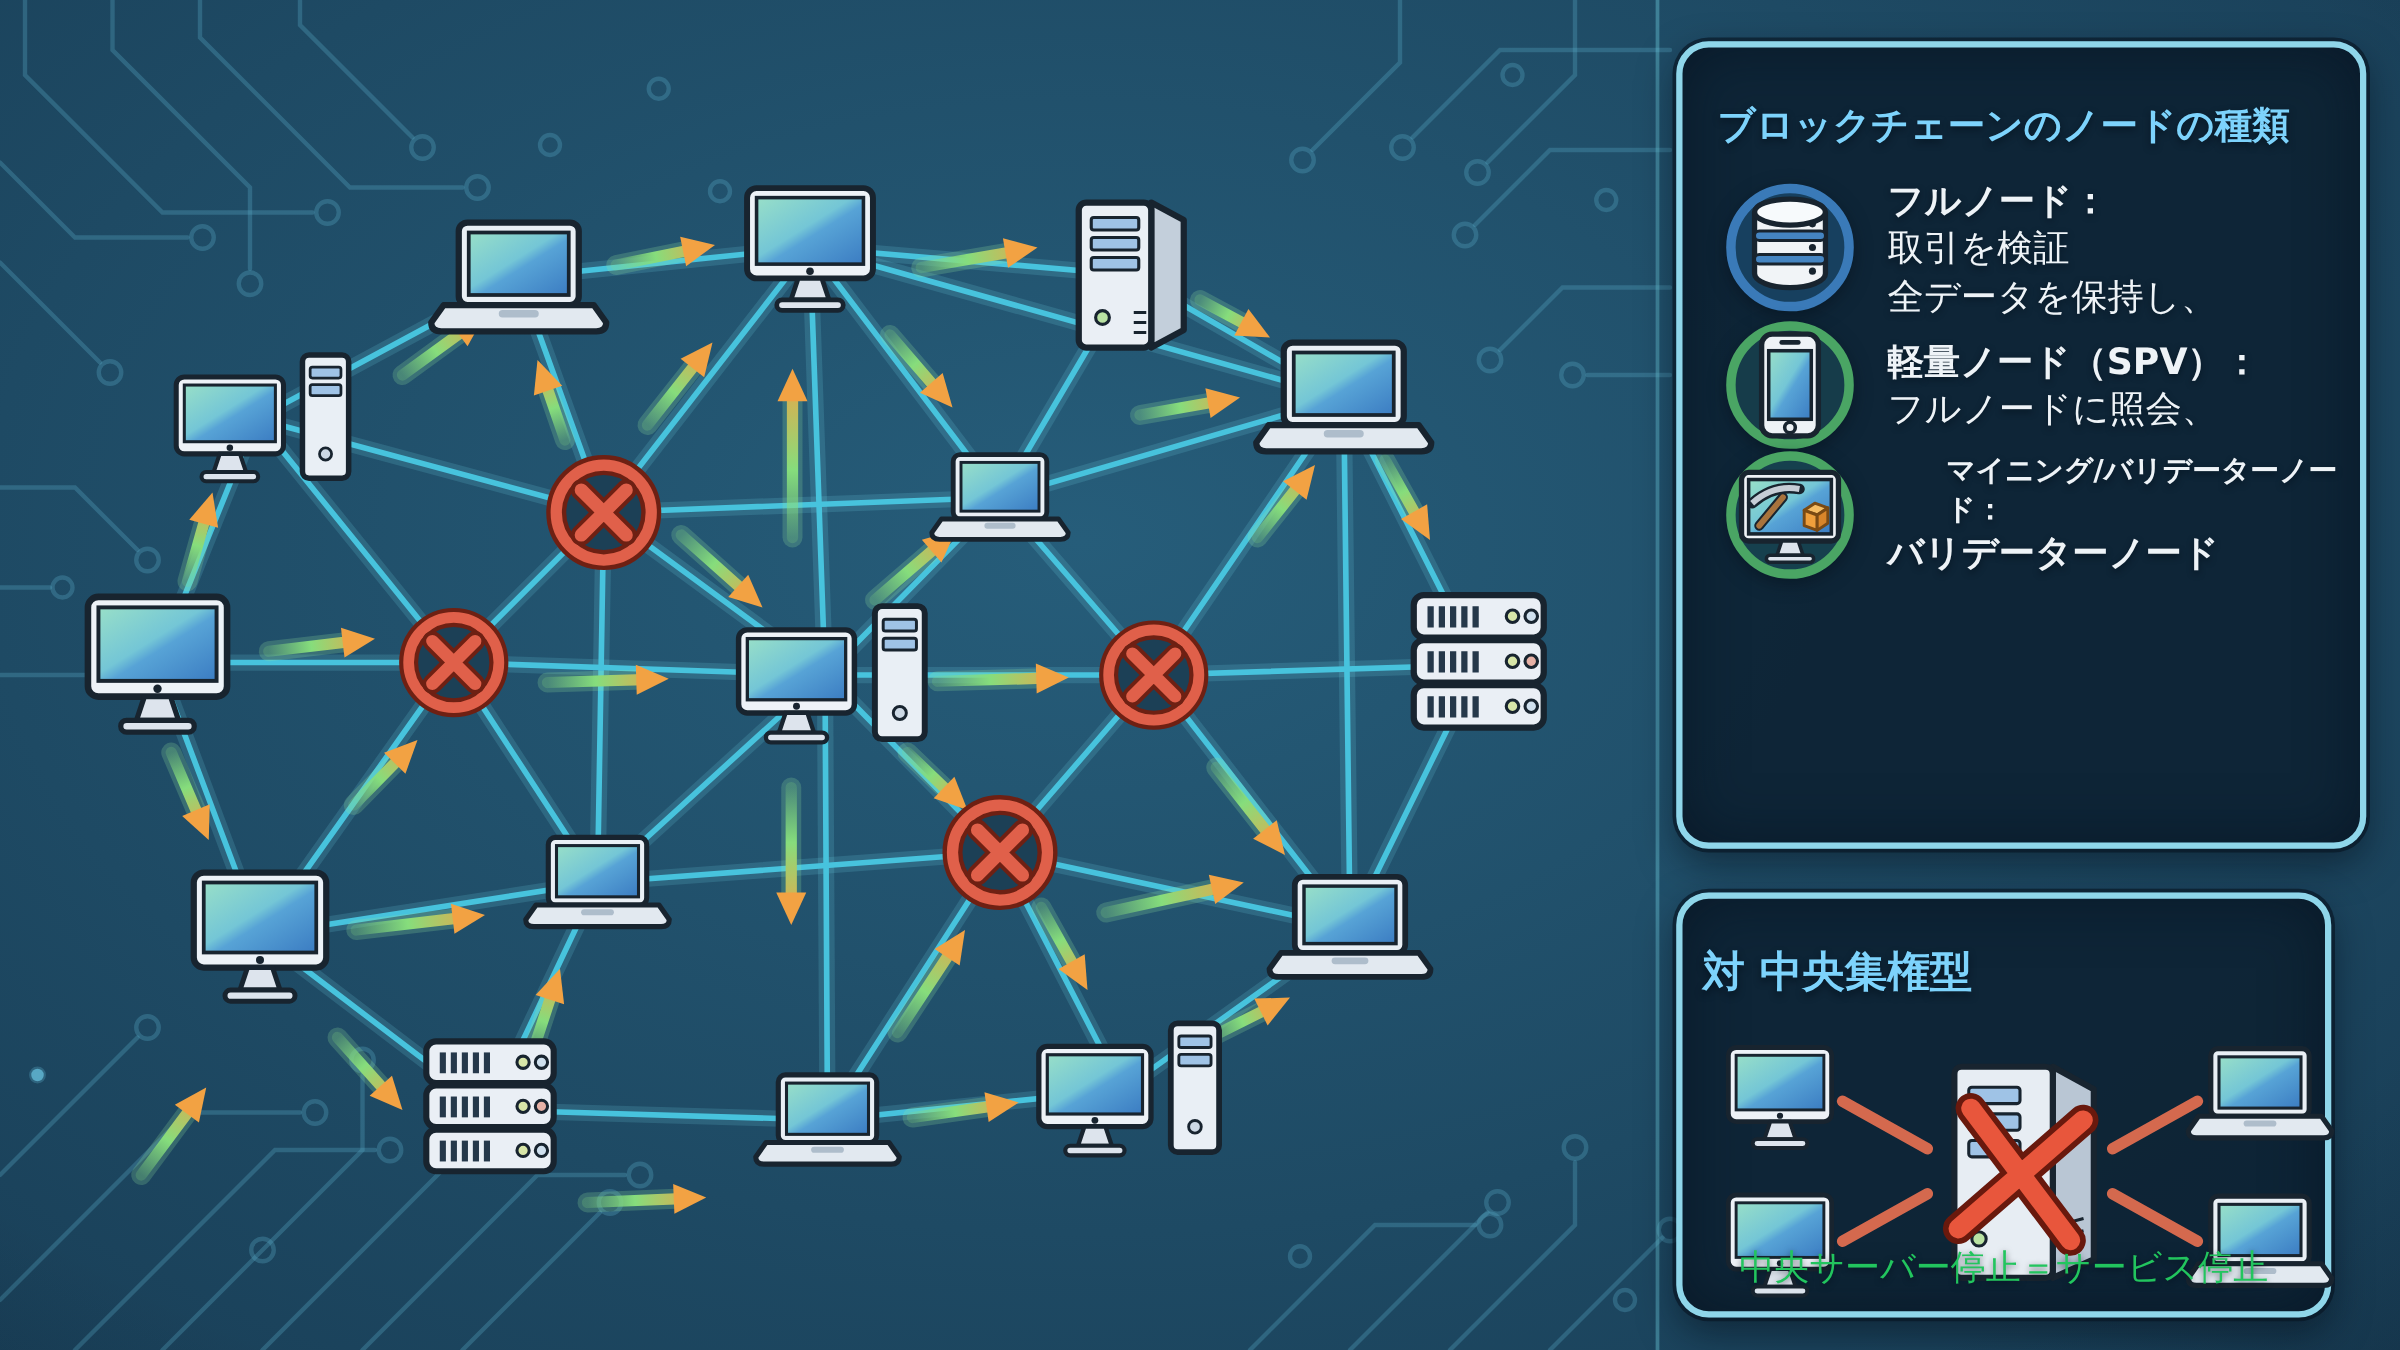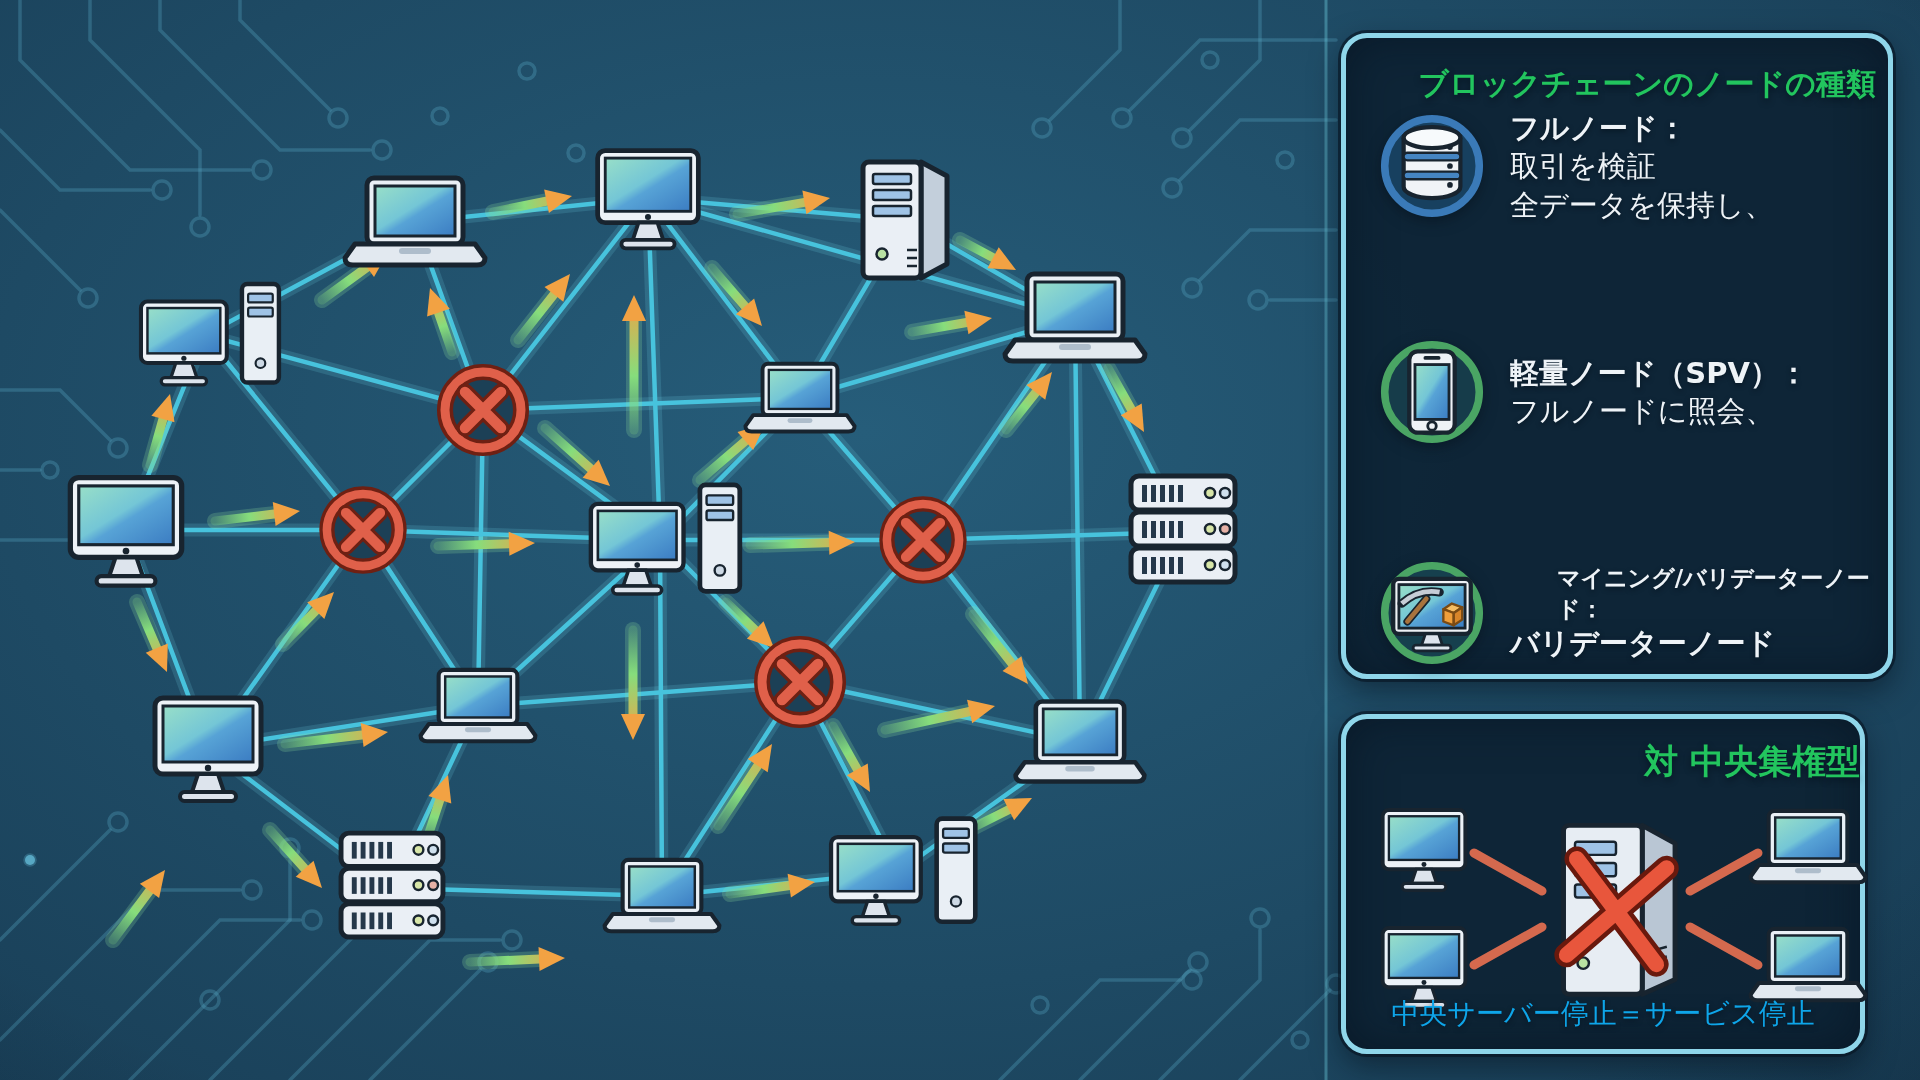--- a/index.html
+++ b/index.html
@@ -16,35 +16,35 @@
     text-shadow:0 4px 9px rgba(4,14,24,.65);}
   .footer{position:absolute;z-index:4;left:0;top:936px;width:1315px;text-align:center;
     color:#eef4f8;text-shadow:0 3px 7px rgba(4,14,24,.6);}
   .footer .l1{font-size:38px;font-weight:bold;}
   .footer .l2{font-size:36px;font-weight:600;margin-top:10px;}
   .panel{position:absolute;z-index:4;box-sizing:border-box;
     background:rgba(13,34,52,.93);border:5px solid #8fd6ea;border-radius:26px;
     box-shadow:0 0 0 3px rgba(8,22,36,.65), 0 12px 30px rgba(4,12,22,.5), inset 0 0 46px rgba(6,18,32,.65);}
   .panel-types{left:1341px;top:33px;width:552px;height:646px;}
   .panel-central{left:1341px;top:714px;width:524px;height:340px;}
-  .panel h2{margin:0;text-align:right;color:#22c55e;font-weight:bold;
+  .panel h2{margin:16px;text-align:left;color:#7dd3fc;font-weight:bold;
     text-shadow:0 3px 6px rgba(4,14,24,.6);}
   .panel-types h2{font-size:30px;padding:26px 12px 4px;}
-  .type-rows{display:flex;flex-direction:column;justify-content:space-between;height:556px;}
+  .type-rows{display:flex;flex-direction:column;justify-content:flex-start;height:556px;}
   .type-row{display:flex;align-items:center;gap:26px;padding:0 18px 0 34px;}
   .type-icon{width:104px;height:104px;flex:0 0 auto;filter:drop-shadow(0 4px 7px rgba(4,14,24,.5));}
   .type-text{color:#eef3f7;line-height:1.32;text-shadow:0 2px 5px rgba(4,14,24,.6);}
   .type-heading{font-size:29px;font-weight:bold;}
   .type-heading.small{font-size:23px;margin-left:47px;}
   .type-line{font-size:29px;font-weight:500;}
   .type-line.strong{font-weight:600;}
   .panel-central h2{font-size:34px;padding:20px 0 2px;}
   .central-diagram{display:block;margin:4px auto 0;}
   .central-caption{position:absolute;bottom:16px;width:100%;text-align:center;
-    font-size:28px;font-weight:500;color:#0ea5e9;text-shadow:0 2px 5px rgba(4,14,24,.6);}
+    font-size:28px;font-weight:500;color:#22c55e;text-shadow:0 2px 5px rgba(4,14,24,.6);}
 </style>
 </head>
 <body>
 
 <svg aria-hidden="true" style="position:absolute;width:0;height:0">
 <defs>
   <linearGradient id="gScreen" x1="0" y1="0" x2="1" y2="1">
     <stop offset="0" stop-color="#98dfc8"></stop>
         <stop offset="0.45" stop-color="#74c6d6"></stop>
     <stop offset="0.55" stop-color="#57a3d6"></stop>

